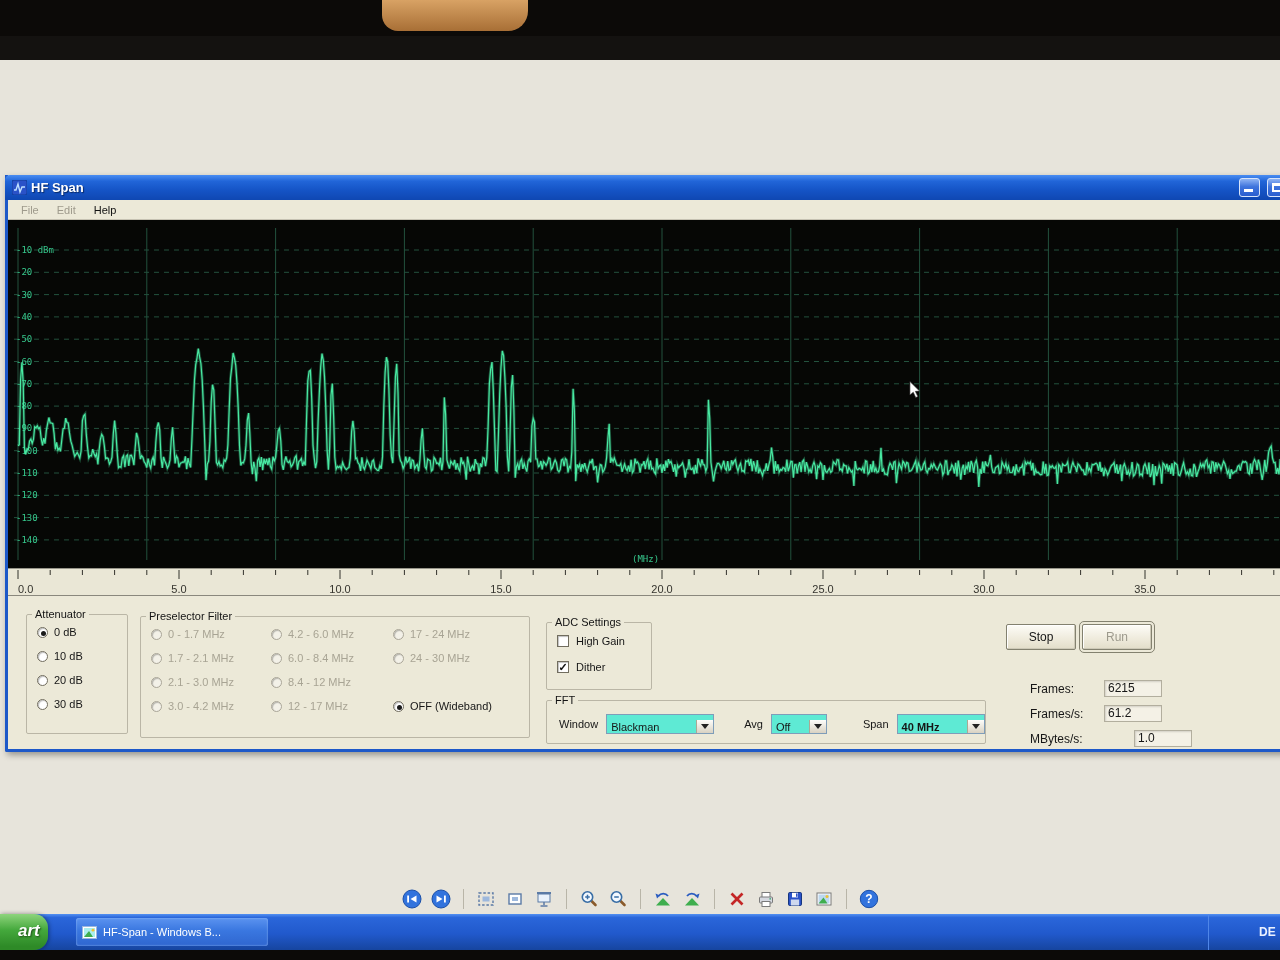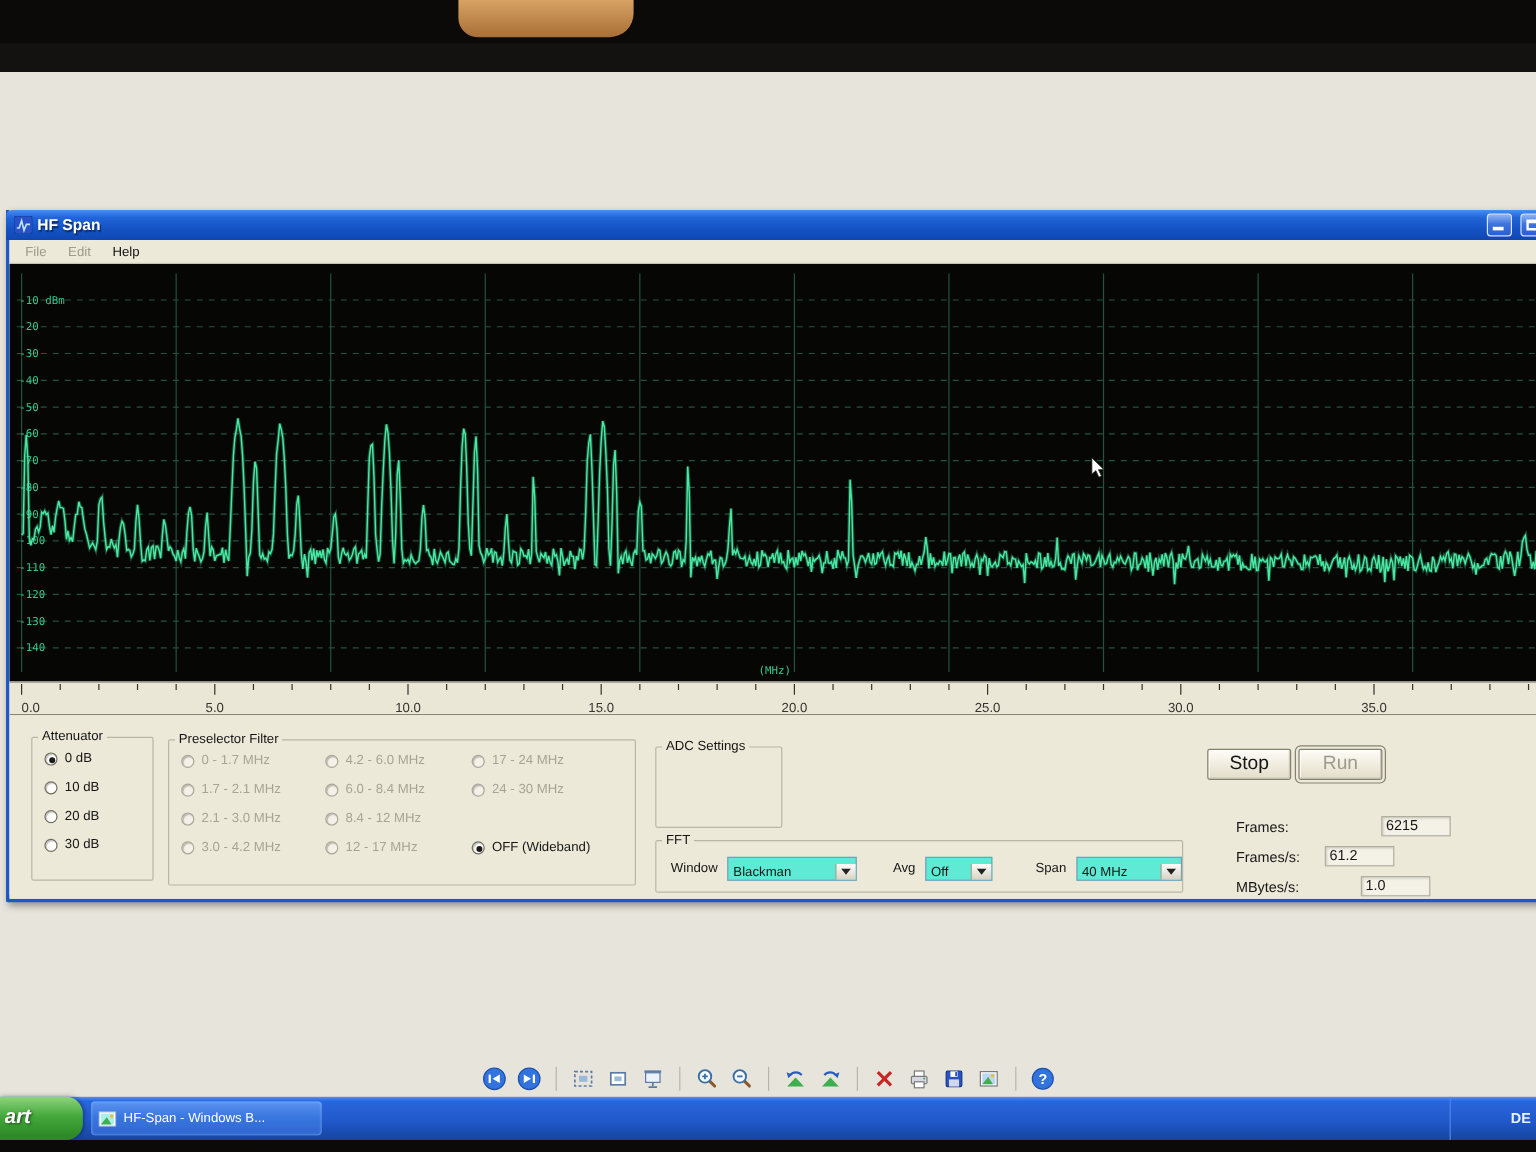--- a/index.html
+++ b/index.html
@@ -57,42 +57,42 @@
       box-shadow:inset 1px 1px 1px rgba(0,0,0,.25);font-size:11px;line-height:11px;font-weight:bold;
       text-align:center;color:#111;flex:none;}
   .check-item{display:flex;align-items:center;height:26px;padding-left:10px;}
   .check-item span.txt{margin-left:7px;}
   .combo{display:inline-flex;height:20px;border:1px solid #7f9db9;background:#5eead4;vertical-align:middle;align-items:flex-end;}
   .combo .val{font-size:11px;padding:3px 4px 0 4px;flex:1;white-space:nowrap;overflow:hidden;}
   .combo .arrow{width:17px;border-left:1px solid #aca894;background:linear-gradient(180deg,#fdfdfb,#d9d2c2);
       display:flex;align-items:center;justify-content:center;}
   .combo .arrow i{width:0;height:0;border:4px solid transparent;border-top:5px solid #222;margin-top:4px;}
   .fft-row{display:flex;align-items:center;gap:8px;padding:8px 0 0 12px;}
-  .btn{position:absolute;width:70px;height:26px;font-size:16px;text-align:center;line-height:24px;
+  .btn{position:absolute;width:70px;height:26px;font-size:12px;text-align:center;line-height:24px;
       background:linear-gradient(180deg,#fdfcf7,#eeeadb 60%,#e2ddc9);border:1px solid #83816f;border-radius:2px;
       box-shadow:inset -1px -1px 0 #cdc9b7, inset 1px 1px 0 #fff;}
   .btn.disabled{color:#9d9a8d;outline:1px solid #83816f;outline-offset:2px;}
   .stat-row{position:absolute;display:flex;align-items:center;font-size:12px;}
   .stat-row .lab{width:74px;}
   .stat-box{width:58px;height:17px;background:#f4f1e6;border:1px solid #b2ae9e;
       box-shadow:inset 1px 1px 2px rgba(0,0,0,.14);font-size:12px;padding:0 3px;line-height:15px;}
 
   
   .viewer-toolbar{position:absolute;left:0;top:824px;width:1280px;height:30px;
       display:flex;align-items:center;justify-content:center;gap:7px;}
   .tb-icon{width:22px;height:22px;display:flex;align-items:center;justify-content:center;}
   .tb-sep{width:1px;height:20px;background:#b9b5a8;margin:0 4px;}
 
   
   .taskbar{position:absolute;left:0;top:914px;width:1280px;height:36px;
       background:linear-gradient(180deg,#5390f2 0%,#2a66da 10%,#2159cc 55%,#16459f 100%);}
-  .start-btn{position:absolute;left:0;top:0;height:36px;width:69px;border-radius:0 14px 14px 0;
+  .start-btn{position:absolute;left:0;top:0;height:36px;width:48px;border-radius:0 14px 14px 0;
       background:linear-gradient(180deg,#8ed47c,#44a83c 45%,#2e8a27 90%);
       box-shadow:1px 0 4px rgba(0,0,0,.4);color:#fff;font-weight:bold;font-style:italic;font-size:17px;
-      line-height:34px;padding-left:4px;text-shadow:1px 1px 2px #1c4d18;}
+      line-height:34px;padding-left:18px;text-shadow:1px 1px 2px #1c4d18;}
   .task-btn{position:absolute;left:76px;top:4px;width:192px;height:28px;border-radius:3px;
       background:linear-gradient(180deg,#5b93f0,#3a77e0 45%,#2f66cf);box-shadow:inset 0 0 2px #9dc0f8;
       color:#fff;font-size:11px;display:flex;align-items:center;gap:6px;padding:0 6px;}
   .tray{position:absolute;right:0;top:0;height:36px;width:72px;display:flex;align-items:center;
       border-left:1px solid #4f86e8;}
   .tray .lang{color:#eaf1ff;font-size:12px;font-weight:bold;margin-left:26px;padding-left:24px;}
 </style>
 </head>
 <body>
 
@@ -306,54 +306,64 @@
                 <label class="radio-item">
                   <span class="rb on"></span>
                   <span class="txt">OFF (Wideband)</span>
                 </label>
               </div>
             </div>
         </fieldset>
 
         <fieldset style="left:538px;top:20px;width:106px;height:74px;">
           <legend>ADC Settings</legend>
+          <div id="adc-list">
+              <label class="check-item">
+                <span class="cb"></span>
+                <span class="txt">High Gain</span>
+              </label>
+              <label class="check-item">
+                <span class="cb">✓</span>
+                <span class="txt">Dither</span>
+              </label>
+            </div>
         </fieldset>
 
         <fieldset style="left:538px;top:98px;width:438px;height:50px;">
           <legend>FFT</legend>
           <div class="fft-row">
             <span>Window</span>
             <span class="combo" style="width:108px;">
               <span class="val">Blackman</span>
               <span class="arrow">
                   <i></i>
                 </span>
             </span>
             <span style="margin-left:22px;">Avg</span>
             <span class="combo" style="width:56px;">
               <span class="val">Off</span>
               <span class="arrow">
                   <i></i>
                 </span>
             </span>
             <span style="margin-left:28px;">Span</span>
-            <span class="combo" style="width:88px;">
+            <span class="combo" style="width:88px;font-weight:bold;">
               <span class="val">40 MHz</span>
               <span class="arrow">
                   <i></i>
                 </span>
             </span>
           </div>
         </fieldset>
 
         <div class="btn" style="left:998px;top:28px;">Stop</div>
         <div class="btn disabled" style="left:1074px;top:28px;">Run</div>
 
         <div id="stats-anchor"></div>
-      <div class="stat-row" style="left: 1022px; top: 84px; gap: 47px;">
+      <div class="stat-row" style="left: 1022px; top: 84px;">
             <span class="lab">Frames:</span>
             <span class="stat-box">6215</span>
           </div>
           <div class="stat-row" style="left: 1022px; top: 109px;">
             <span class="lab">Frames/s:</span>
             <span class="stat-box">61.2</span>
           </div>
           <div class="stat-row" style="left: 1022px; top: 134px; gap: 30px;">
             <span class="lab">MBytes/s:</span>
             <span class="stat-box">1.0</span>

